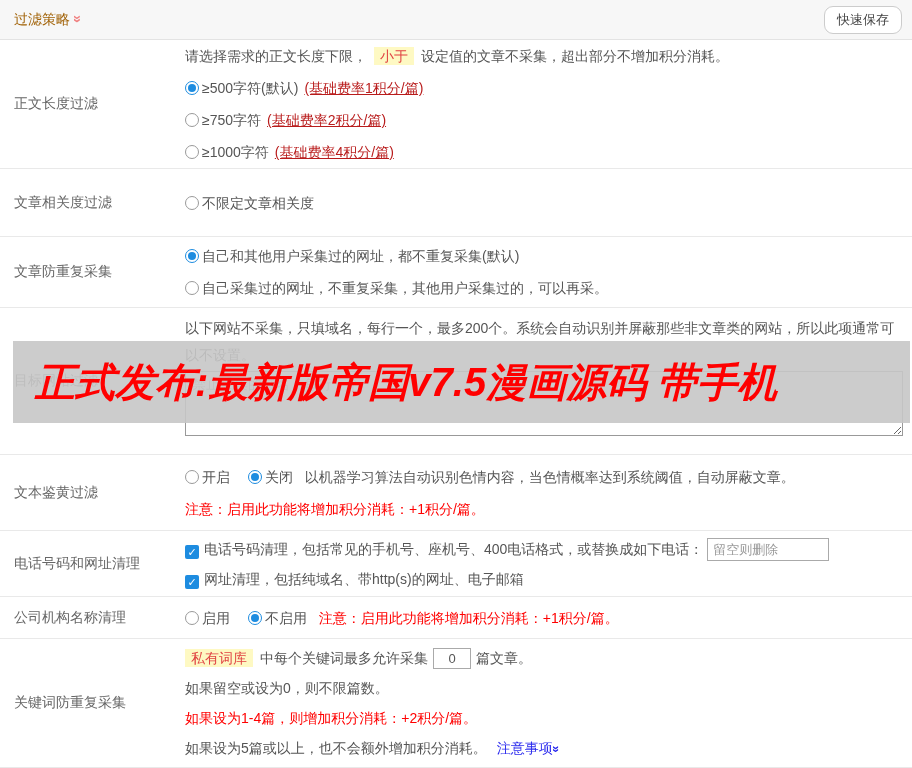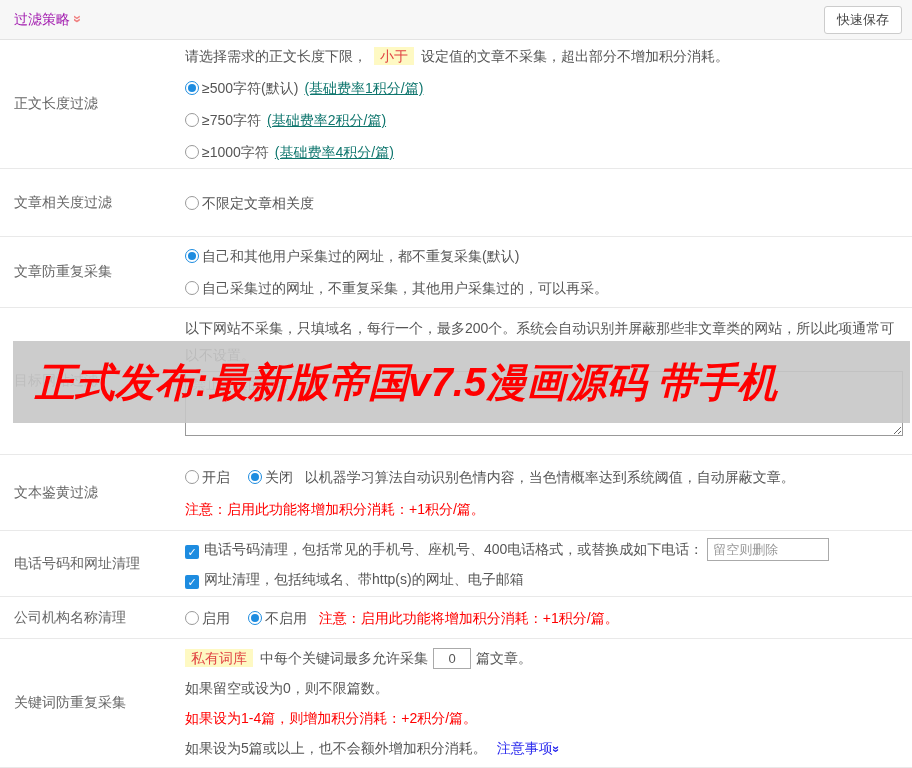--- a/index.html
+++ b/index.html
@@ -8,26 +8,26 @@
     background:#fff;color:#555;
     font-family:"Liberation Sans","DejaVu Sans",sans-serif;
     font-size:14px;
   }
   
   .header{
     height:40px;background:#f7f7f7;border-bottom:1px solid #e3e3e3;
     display:flex;align-items:center;justify-content:space-between;
     padding:0 10px 0 14px;box-sizing:border-box;
   }
-  .page-title{color:#a21caf;font-size:14px;}
+  .page-title{color:#a16207;font-size:14px;}
   .chev-down{display:inline-block;transform:rotate(90deg);font-weight:bold;}
   .chev-red{color:#f08080;margin-left:4px;}
   .chev-red::after{content:"»";}
   .save-btn{
-    background:#fff;border:1px solid #ccc;border-radius:3px;
+    background:#fff;border:1px solid #ccc;border-radius:9px;
     padding:4px 12px;font-size:13px;color:#444;cursor:pointer;
     font-family:inherit;
   }
   
   .row{display:flex;border-bottom:1px solid #e9e9e9;box-sizing:border-box;}
   .row-label{
     width:185px;flex:none;box-sizing:border-box;padding-left:14px;
     display:flex;align-items:center;color:#666;
   }
   .row-content{flex:1;display:flex;flex-direction:column;justify-content:center;padding-right:8px;}
@@ -46,21 +46,21 @@
     background:#1d8ce0;border-radius:50%;
   }
   .checkbox{
     display:inline-block;width:14px;height:14px;background:#1d8ce0;
     border-radius:2px;color:#fff;font-size:11px;line-height:14px;
     text-align:center;vertical-align:-2px;margin-right:5px;font-weight:bold;cursor:pointer;
   }
   .checkbox::after{content:"✓";}
   .hl{background:#fef9c3;color:#e04343;padding:1px 6px;margin:0 7px;}
   .hl-first{margin-left:0;}
-  .fee{color:#0f766e;text-decoration:underline;margin-left:6px;}
+  .fee{color:#b91c1c;text-decoration:underline;margin-left:6px;}
   .note{color:#ff0000;}
   .opt-gap{margin-left:14px;}
   .txt-gap{margin-left:8px;}
   .link{color:#2b2bee;cursor:pointer;margin-left:10px;}
   .chev-blue{color:#2b2bee;font-size:12px;}
   .chev-blue::after{content:"»";}
   input[type="text"]{
     font-family:inherit;font-size:13px;color:#555;
     border:1px solid #aaa;background:#fff;padding:2px 5px;
     vertical-align:middle;

